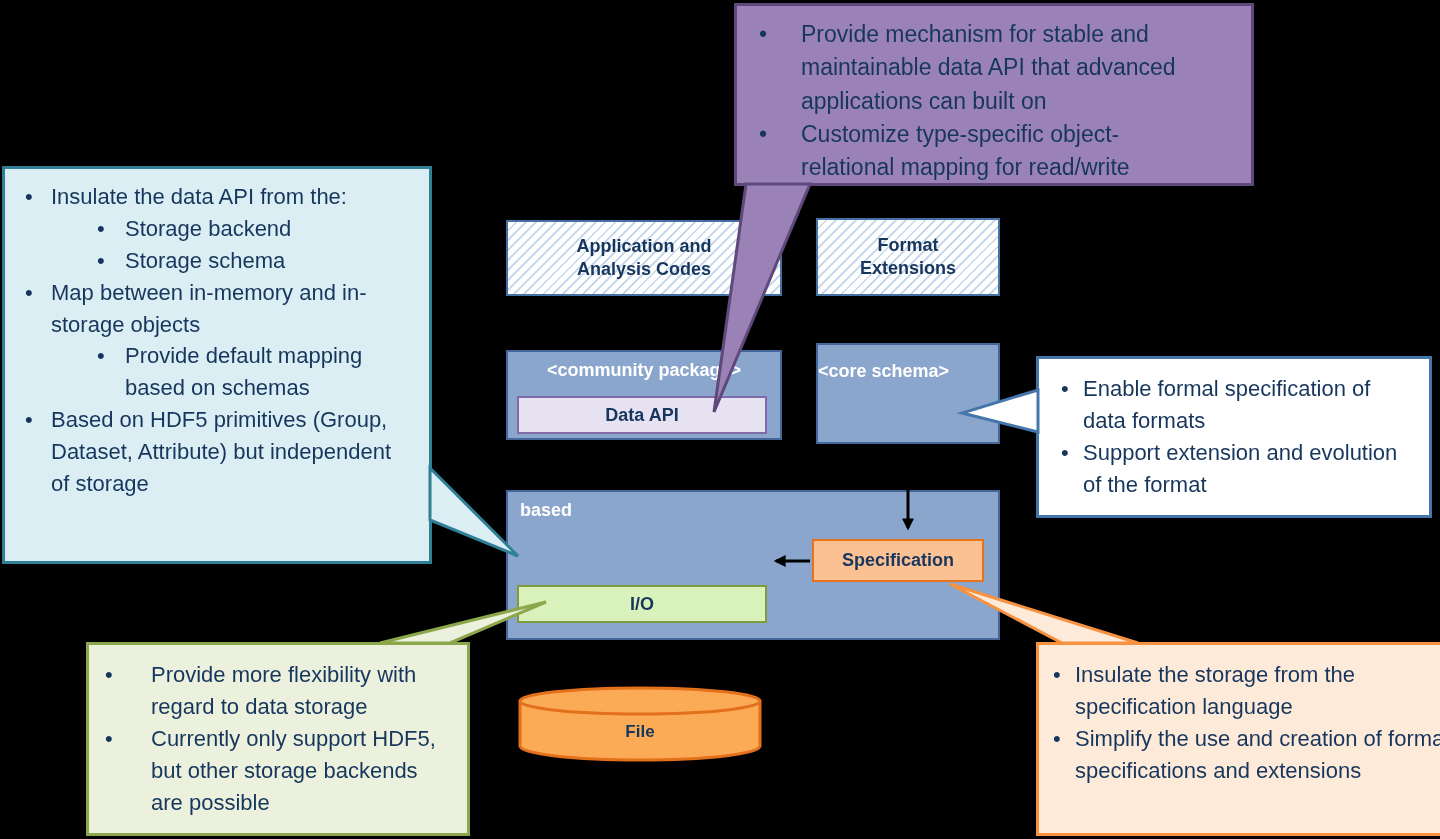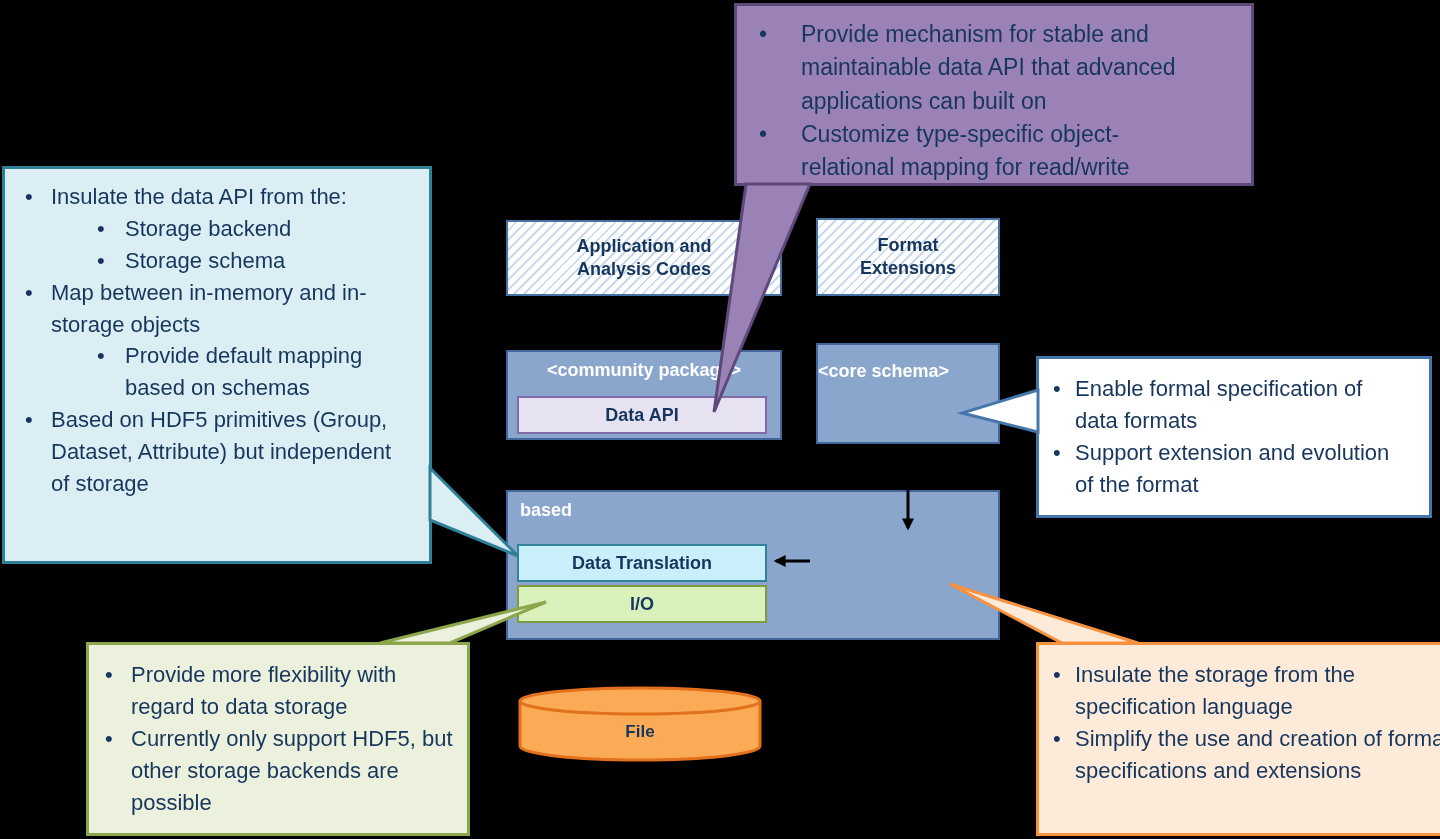--- a/index.html
+++ b/index.html
@@ -22,27 +22,27 @@
   .co-purple li::before { left:22px; }
 
   .co-blue { left:2px; top:166px; width:430px; height:398px;
     background:#dbeef3; border-color:#2f7f96; padding:12px 28px 0 0; }
   .co-blue li.l1 { padding-left:46px; }
   .co-blue li.l1::before { left:20px; }
   .co-blue li.l2 { padding-left:120px; }
   .co-blue li.l2::before { left:92px; }
 
   .co-white { left:1036px; top:356px; width:396px; height:162px;
-    background:#ffffff; border-color:#4576ab; padding:14px 18px 0 0; }
+    background:#ffffff; border-color:#4576ab; padding:14px 18px 0 8px; }
   .co-white li { padding-left:36px; }
   .co-white li::before { left:14px; }
 
   .co-green { left:86px; top:642px; width:384px; height:194px;
     background:#ebf1dd; border-color:#8ca64c; padding:14px 14px 0 0; }
-  .co-green li { padding-left:42px; }
+  .co-green li { padding-left:62px; }
   .co-green li::before { left:16px; }
 
   .co-orange { left:1036px; top:642px; width:459px; height:194px;
     background:#fdead9; border-color:#f79240; padding:14px 18px 0 0; }
   .co-orange li { padding-left:36px; }
   .co-orange li::before { left:14px; }
 
   
   .hatched {
     position:absolute; box-sizing:border-box; border:2px solid #4472a4;
@@ -111,28 +111,28 @@
       <span>Data API</span>
     </div>
   </div>
 
   <div class="steel" id="core-schema">
     <span class="steel-label">&lt;core schema&gt;</span>
   </div>
 
   <div class="steel" id="hdmf">
     <span class="hdmf-label">based</span>
-    <div class="inner-box" id="data-translation">
-      <span>Data Translation</span>
-    </div>
     <div class="inner-box" id="io">
       <span>I/O</span>
     </div>
   </div>
 
+  <div id="specification">
+    <span>Specification</span>
+  </div>
 
   <div id="file-wrap">
     <svg width="244" height="76" viewBox="0 0 244 76">
       <path d="M2,15 L2,60 A120,14 0 0 0 242,60 L242,15" fill="#fbaa55" stroke="#e3701a" stroke-width="3"></path>
       <ellipse cx="122" cy="15" rx="120" ry="13" fill="#fbaa55" stroke="#e3701a" stroke-width="3"></ellipse>
     </svg>
     <div class="file-label">File</div>
   </div>
 
   <div class="callout co-purple">

